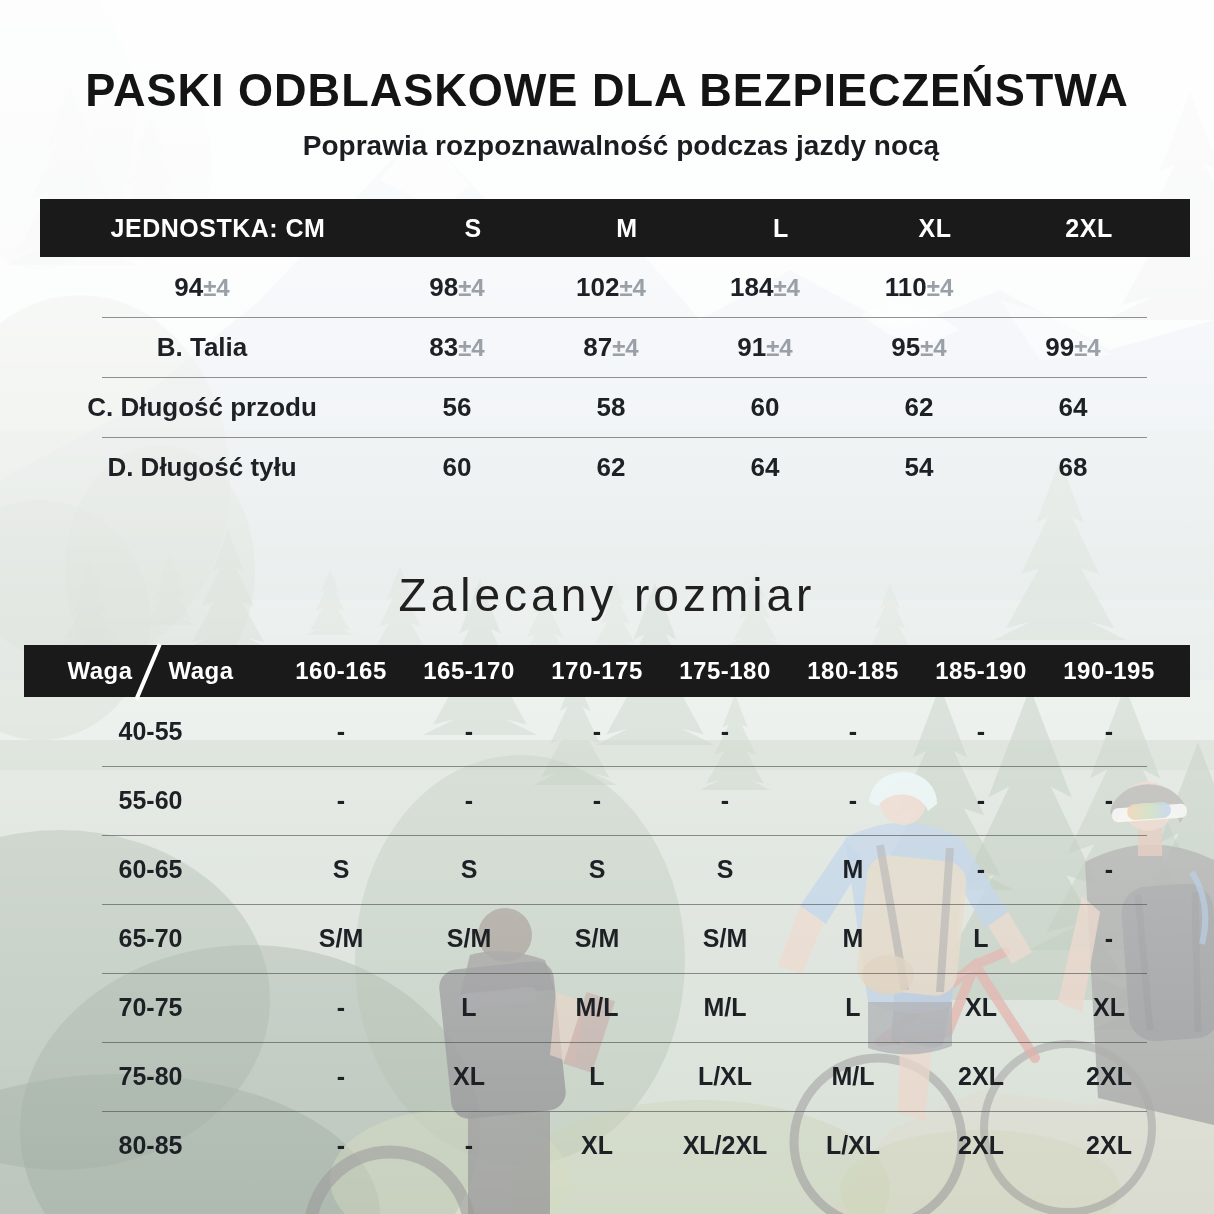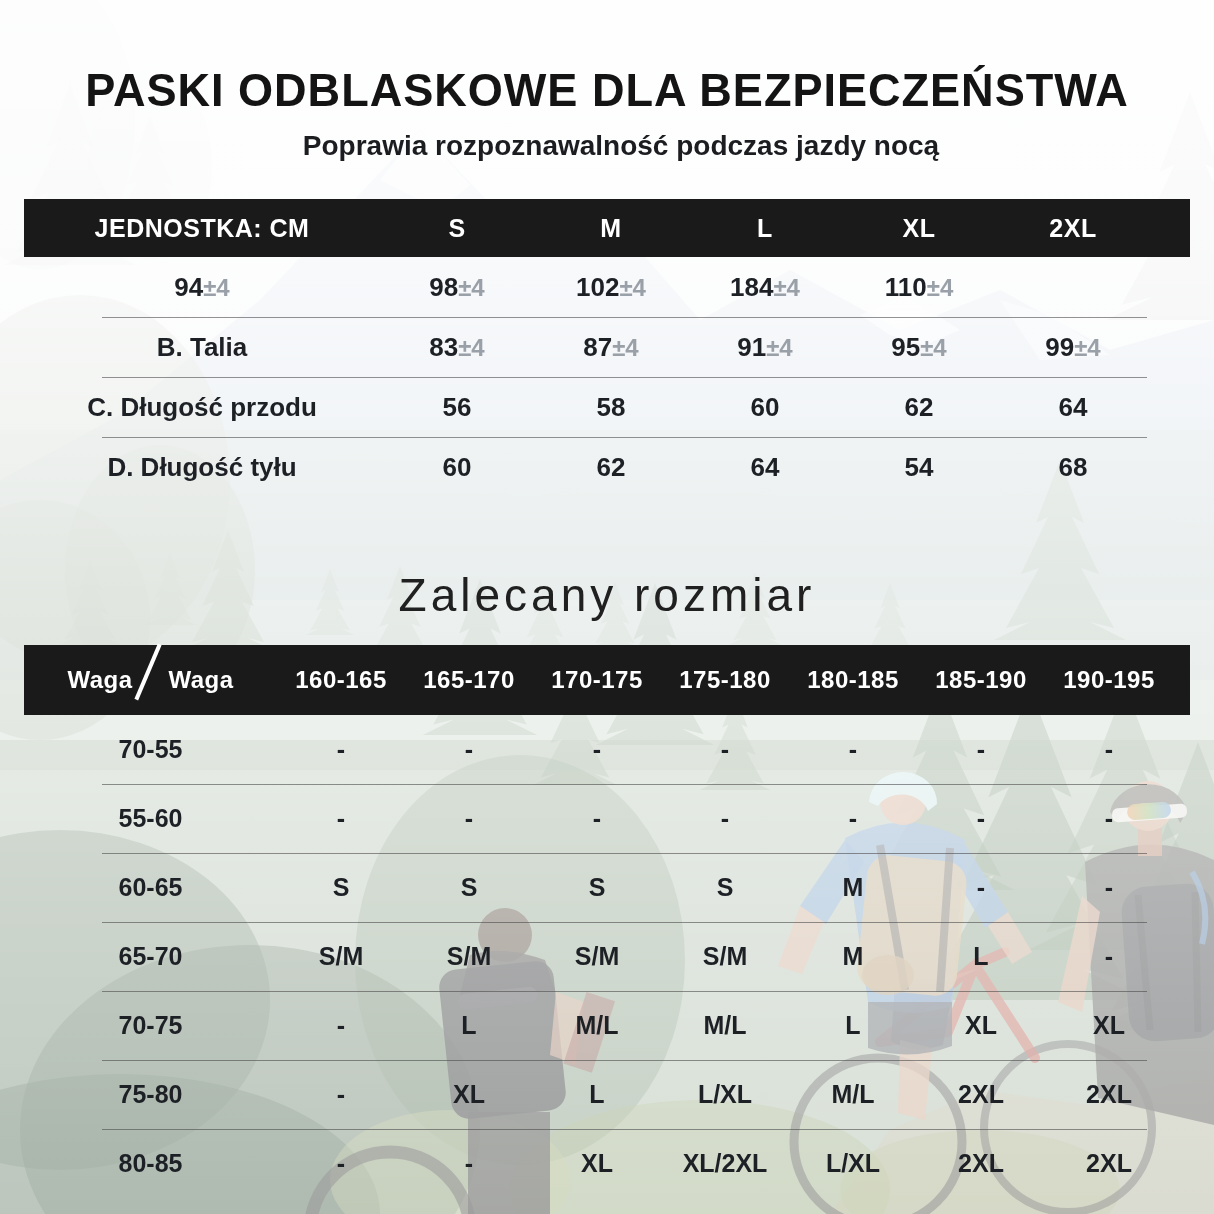--- a/index.html
+++ b/index.html
@@ -23,22 +23,22 @@
     margin-top:12px;text-align:center;
     font-size:28px;line-height:36px;font-weight:bold;color:#1b1d20;padding-left:28px;
   }
 
   .tbl{margin:35px 24px 0;}
   .tbl-head{
     background:var(--header-bar,#1a1a1a);color:var(--header-text,#fff);
     display:grid;align-items:center;text-align:center;
     font-weight:bold;letter-spacing:.5px;
   }
-  .t1 .tbl-head{grid-template-columns:356px repeat(5,154px);height:58px;font-size:25px;}
-  .t2 .tbl-head{grid-template-columns:253px repeat(7,128px);height:70px;font-size:24px;}
+  .t1 .tbl-head{grid-template-columns:356px repeat(5,154px);height:58px;font-size:25px;margin-left:16px;}
+  .t2 .tbl-head{grid-template-columns:253px repeat(7,128px);height:52px;font-size:24px;}
 
   .row{
     display:grid;align-items:center;text-align:center;
     font-weight:bold;position:relative;
   }
   .t1 .row{grid-template-columns:356px repeat(5,154px);height:60px;font-size:26px;}
   .t2 .row{grid-template-columns:253px repeat(7,128px);height:69px;font-size:25px;}
   .row.bt::before{
     content:"";position:absolute;top:0;left:78px;right:43px;height:1px;
     background:var(--divider,rgba(75,75,75,.6));
@@ -244,21 +244,21 @@
       <div class="hcell">160-165</div>
       <div class="hcell">165-170</div>
       <div class="hcell">170-175</div>
       <div class="hcell">175-180</div>
       <div class="hcell">180-185</div>
       <div class="hcell">185-190</div>
       <div class="hcell">190-195</div>
     </div>
 
     <div class="row">
-      <div class="cell">70-55</div>
+      <div class="cell">40-55</div>
       <div class="cell">-</div>
       <div class="cell">-</div>
       <div class="cell">-</div>
       <div class="cell">-</div>
       <div class="cell">-</div>
       <div class="cell">-</div>
       <div class="cell">-</div>
     </div>
 
     <div class="row bt">

